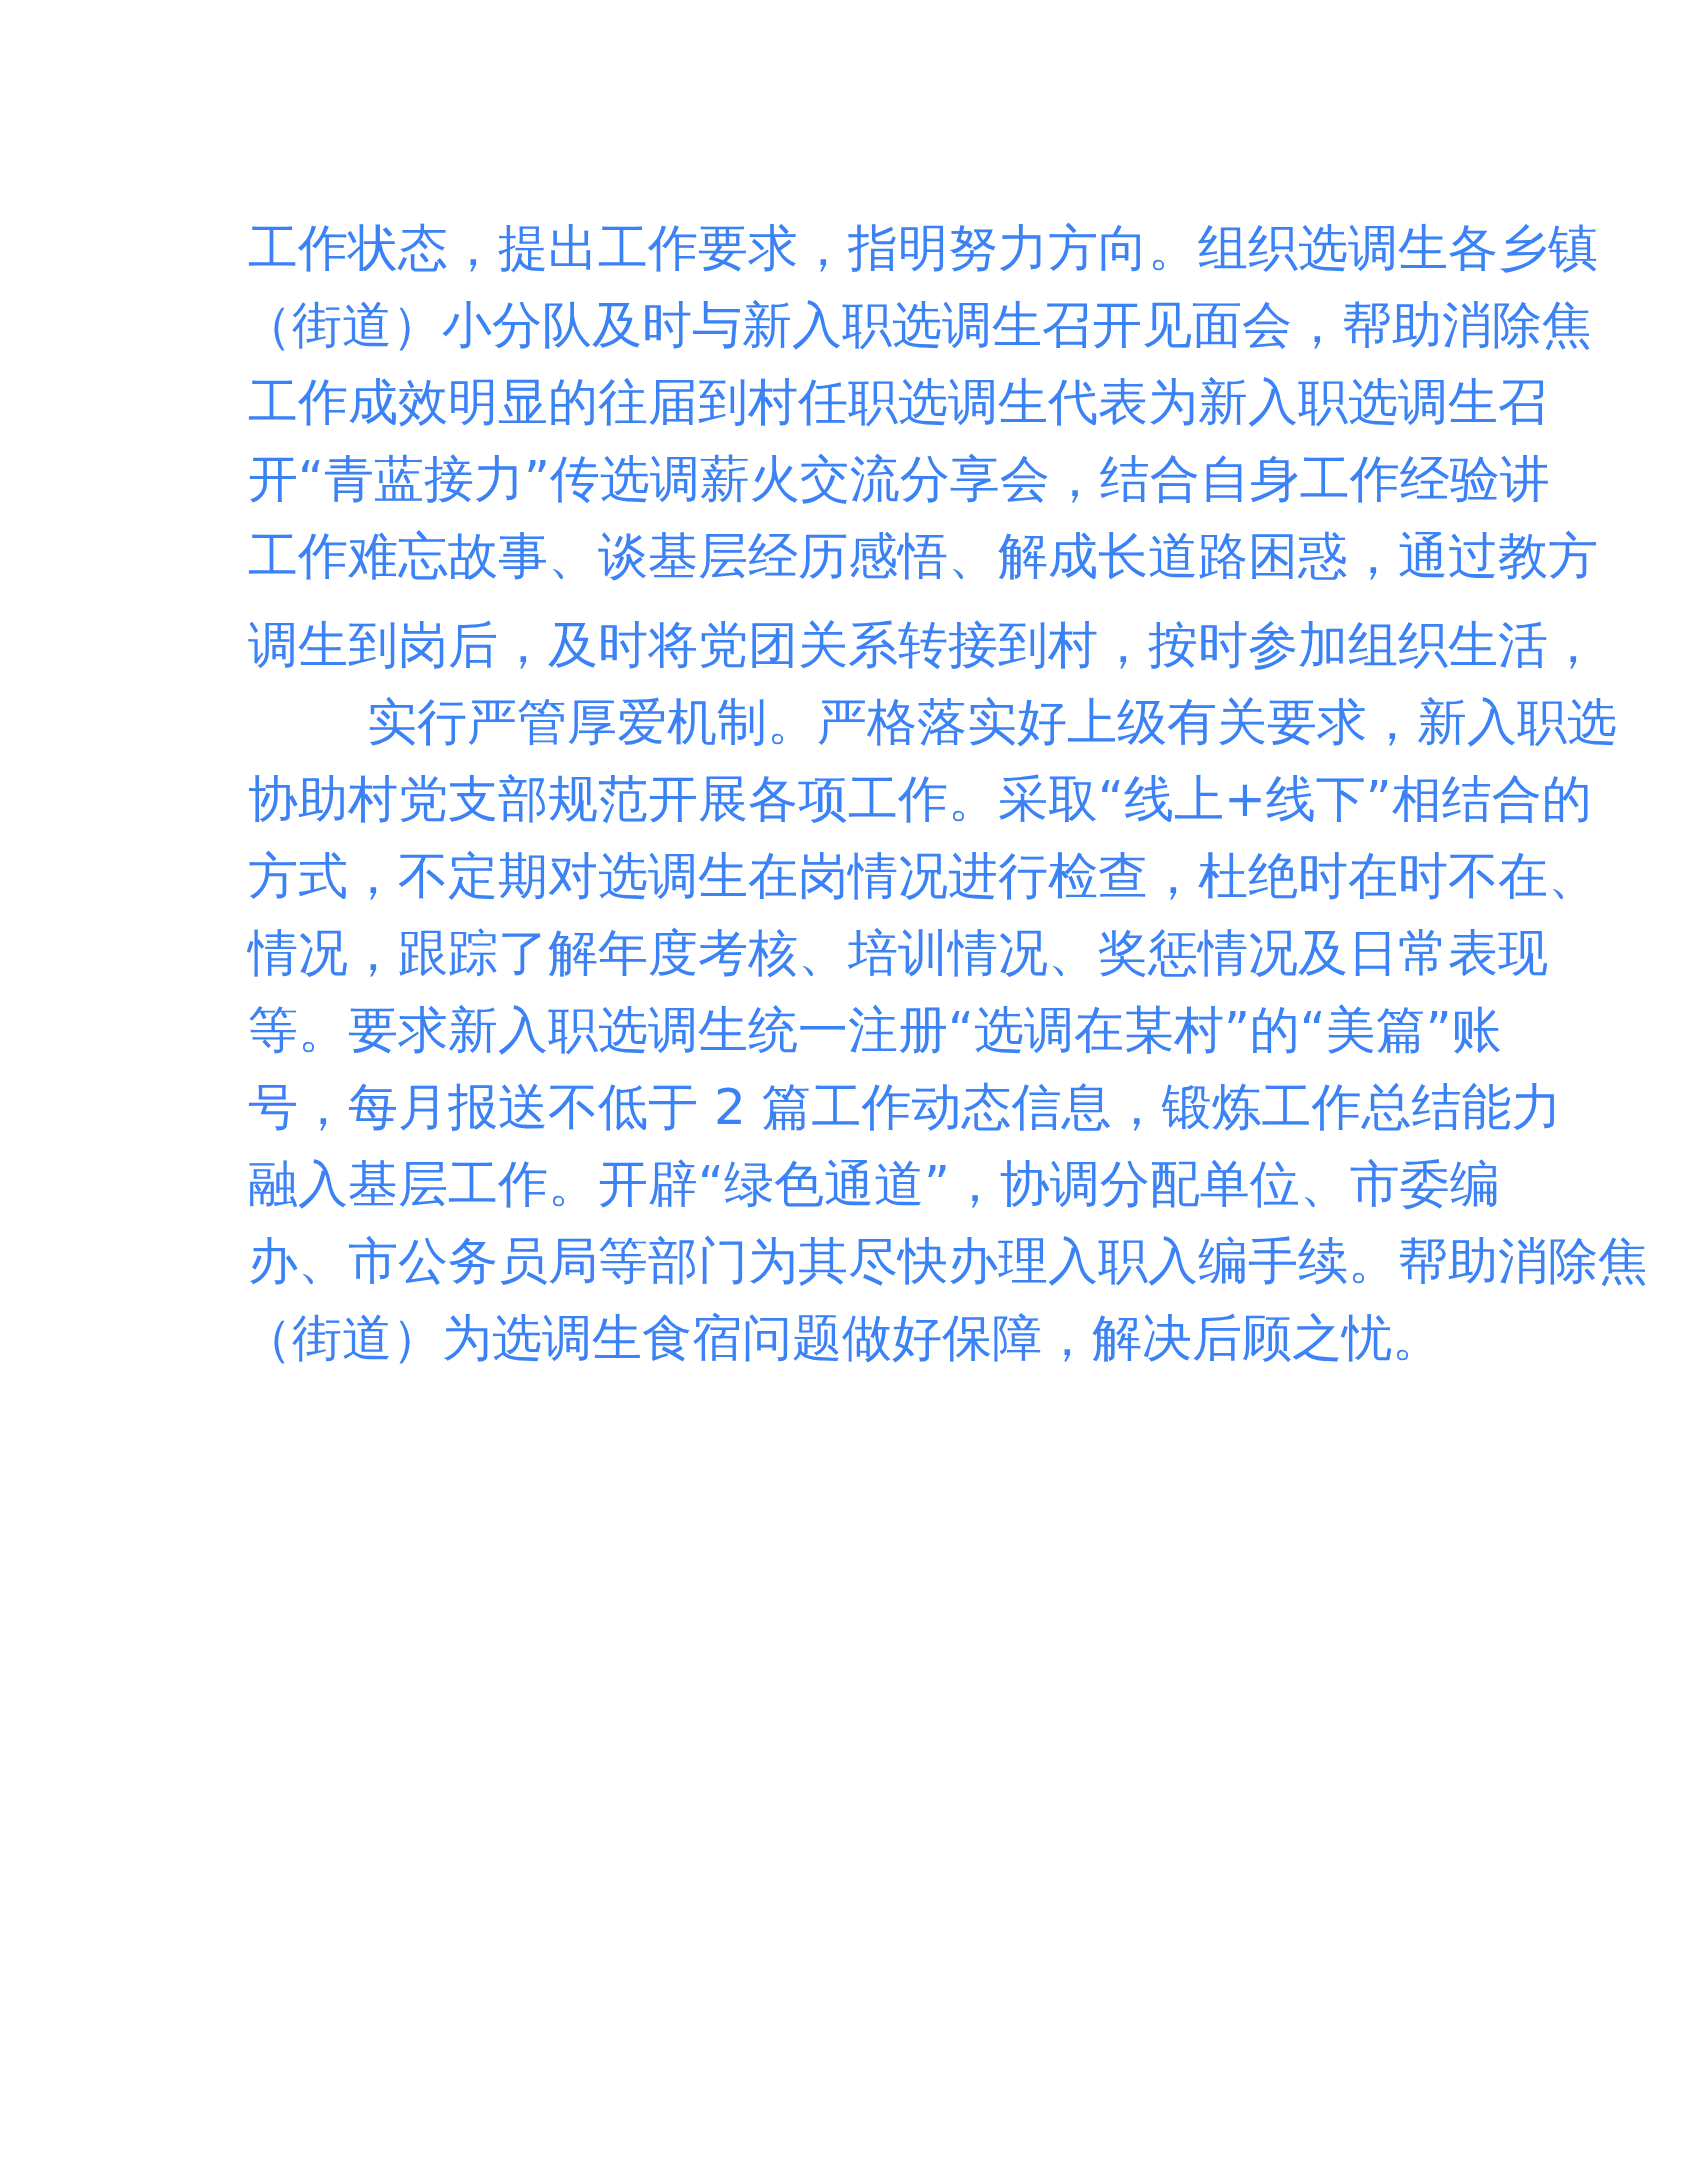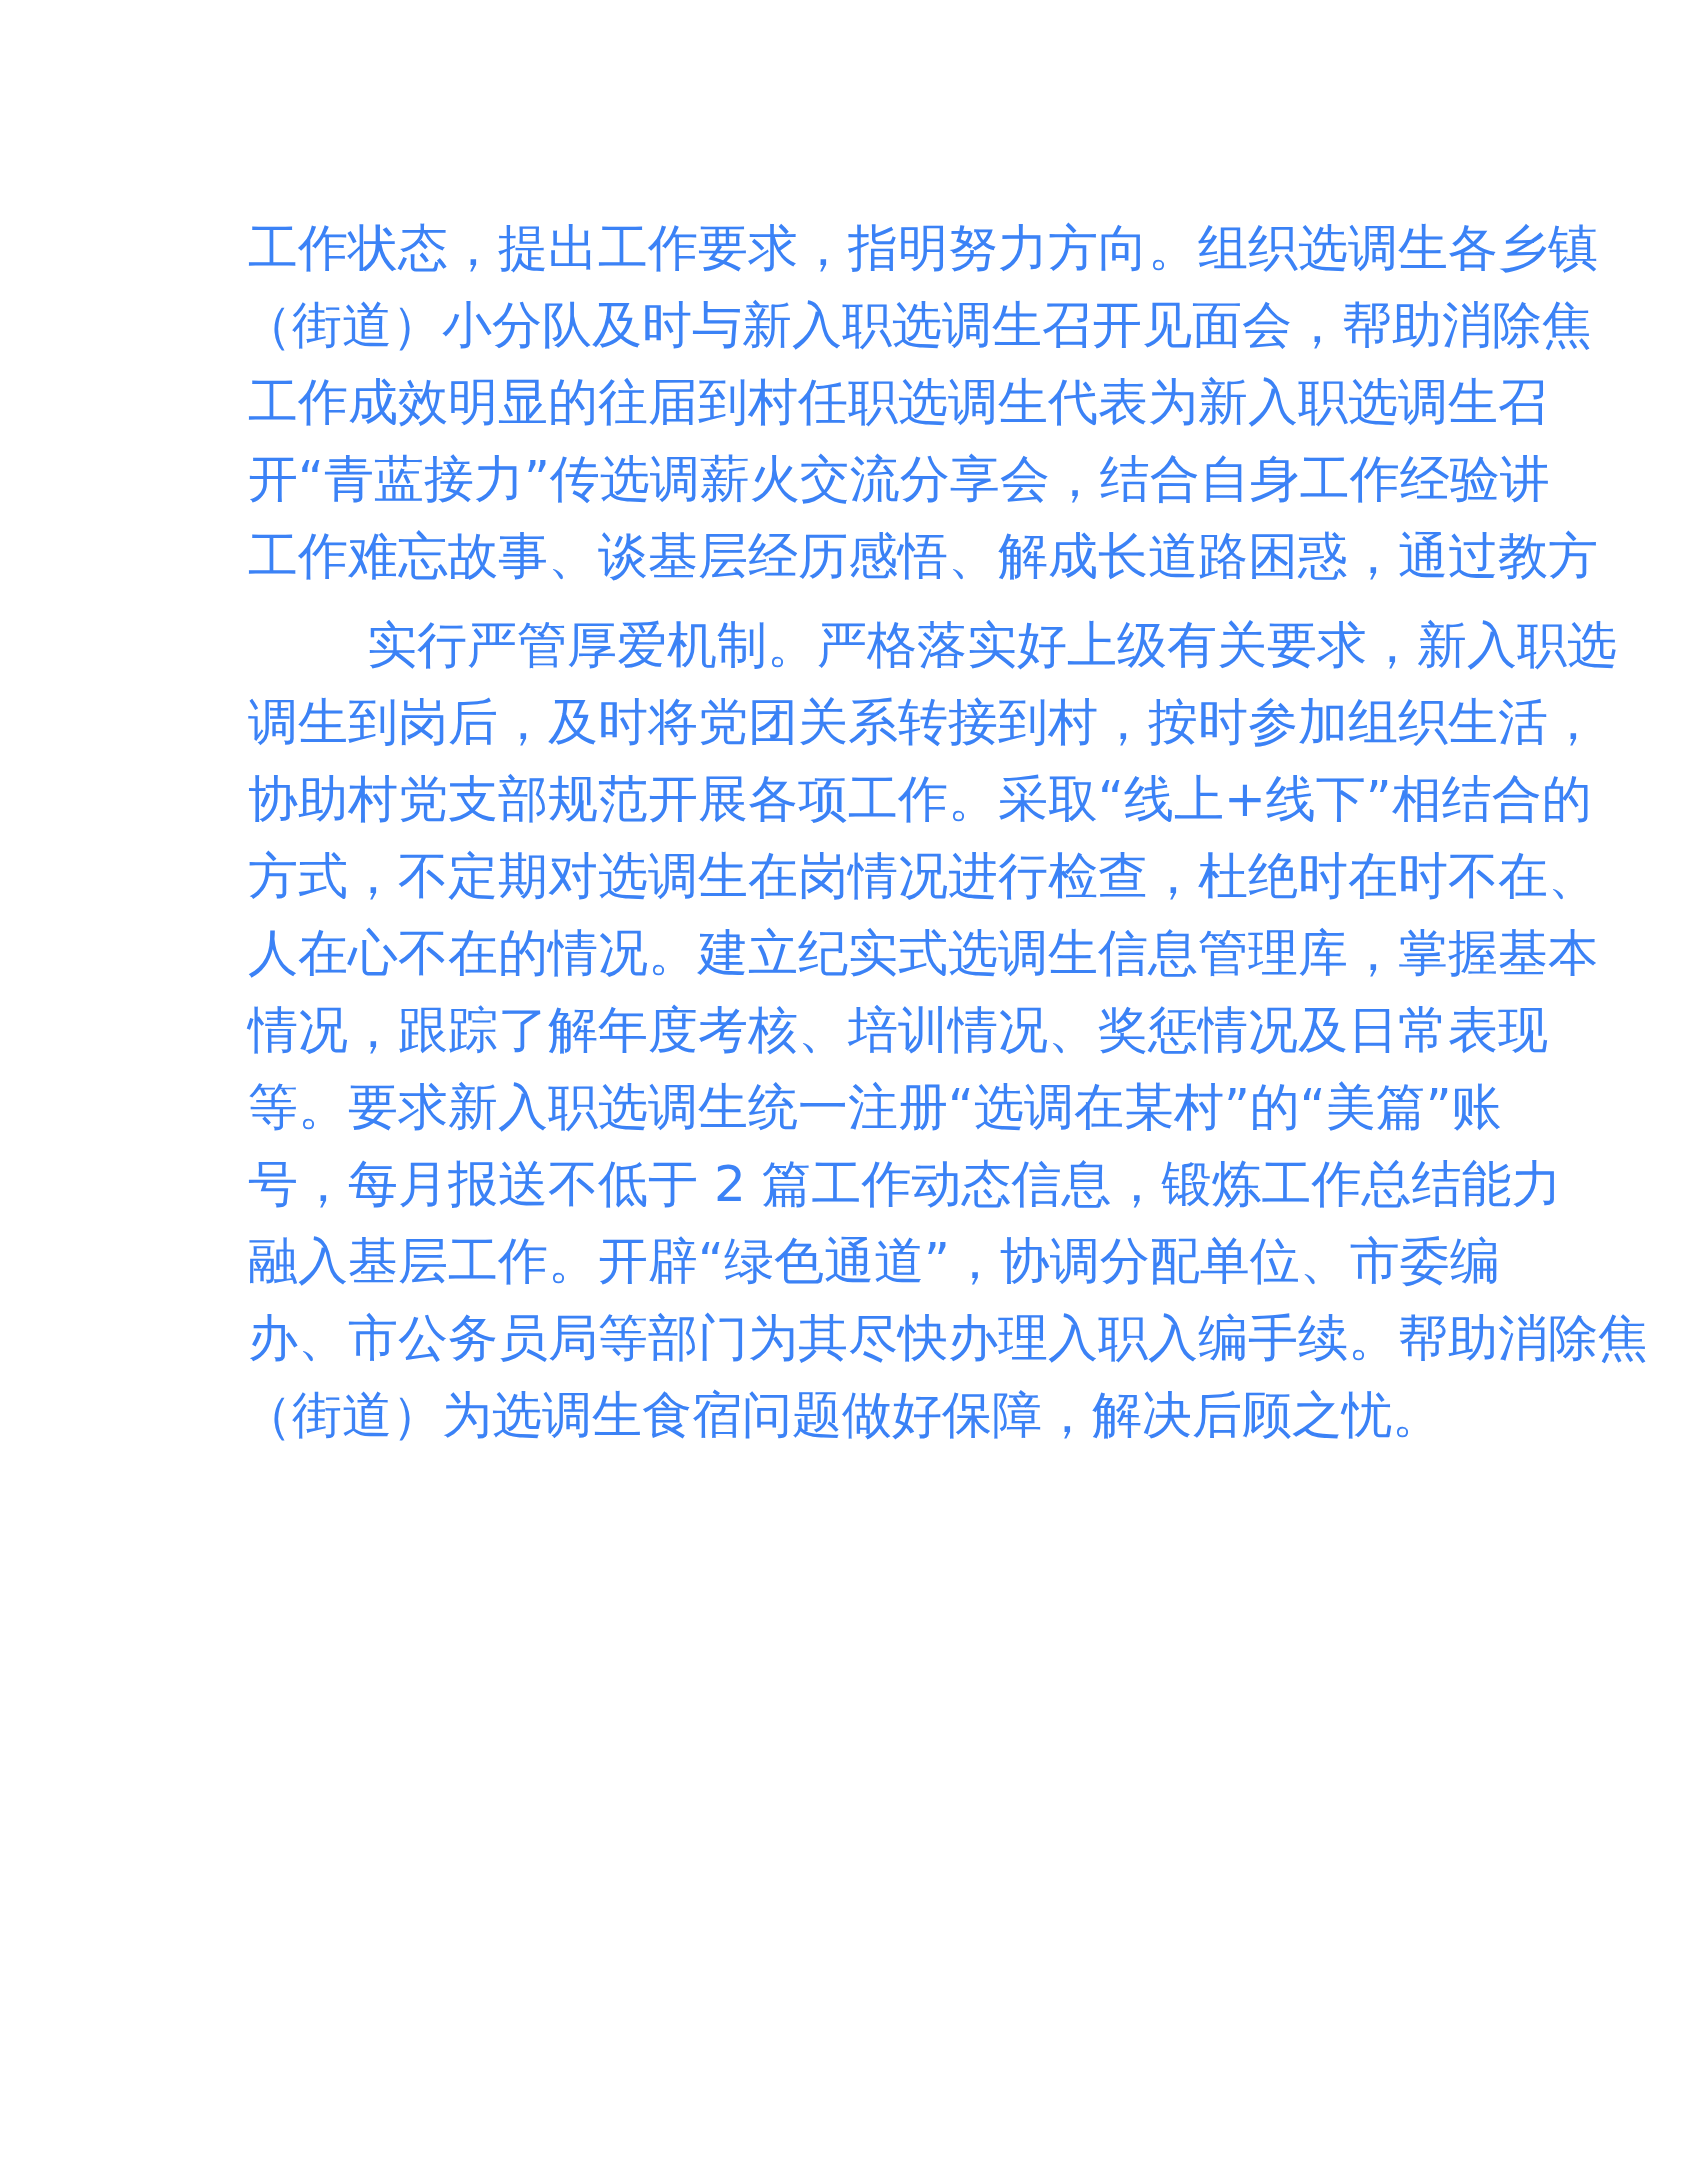--- a/index.html
+++ b/index.html
@@ -52,25 +52,24 @@
 
   <div class="para">
     <span class="line">工作状态，提出工作要求，指明努力方向。组织选调生各乡镇</span>
     <span class="line hang">（街道）小分队及时与新入职选调生召开见面会，帮助消除焦</span>
     <span class="line">工作成效明显的往届到村任职选调生代表为新入职选调生召</span>
     <span class="line">开“青蓝接力”传选调薪火交流分享会，结合自身工作经验讲</span>
     <span class="line">工作难忘故事、谈基层经历感悟、解成长道路困惑，通过教方</span>
   </div>
 
   <div class="para">
+    <span class="line">调生到岗后，及时将党团关系转接到村，按时参加组织生活，</span>
     <span class="line" style="padding-left:119px; box-sizing:border-box;">实行严管厚爱机制。严格落实好上级有关要求，新入职选</span>
-    <span class="line">调生到岗后，及时将党团关系转接到村，按时参加组织生活，</span>
     <span class="line">协助村党支部规范开展各项工作。采取“线上+线下”相结合的</span>
     <span class="line">方式，不定期对选调生在岗情况进行检查，杜绝时在时不在、</span>
-    <span class="line">人在心不在的情况。建立纪实式选调生信息管理库，掌握基本</span>
     <span class="line">情况，跟踪了解年度考核、培训情况、奖惩情况及日常表现</span>
     <span class="line">等。要求新入职选调生统一注册“选调在某村”的“美篇”账</span>
     <span class="line">号，每月报送不低于 2 篇工作动态信息，锻炼工作总结能力</span>
     <span class="line">融入基层工作。开辟“绿色通道”，协调分配单位、市委编</span>
     <span class="line">办、市公务员局等部门为其尽快办理入职入编手续。帮助消除焦</span>
     <span class="line last hang">（街道）为选调生食宿问题做好保障，解决后顾之忧。</span>
   </div>
 
 
 </div>

